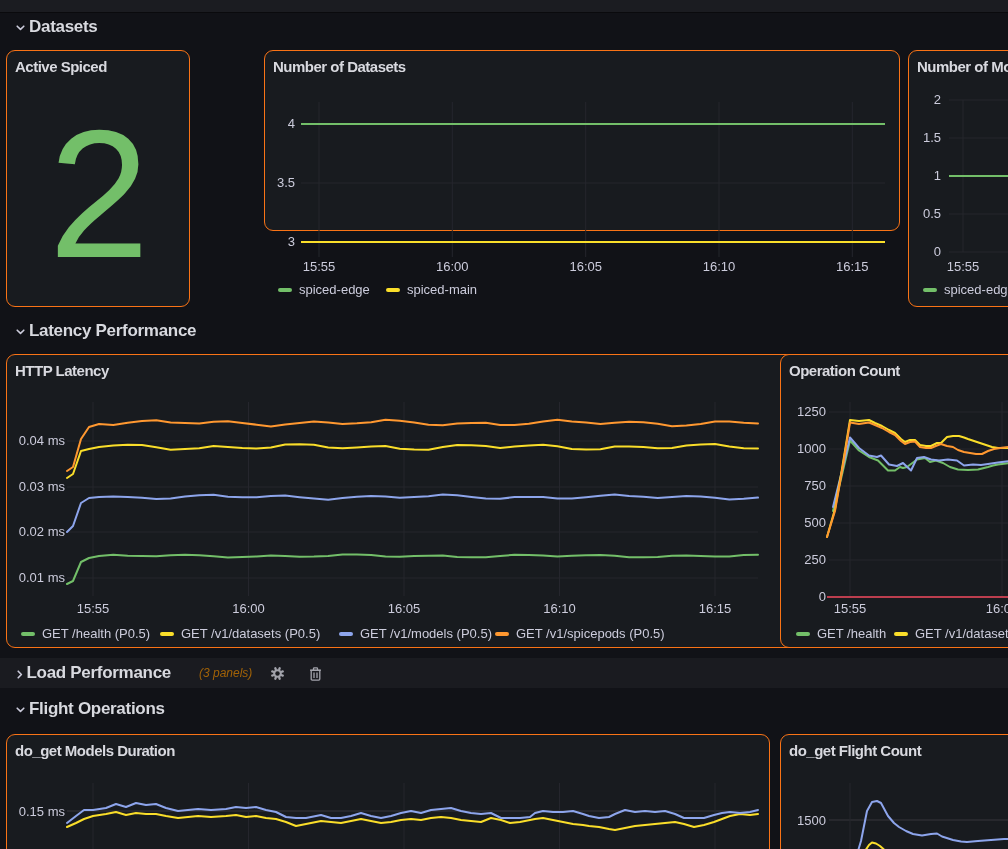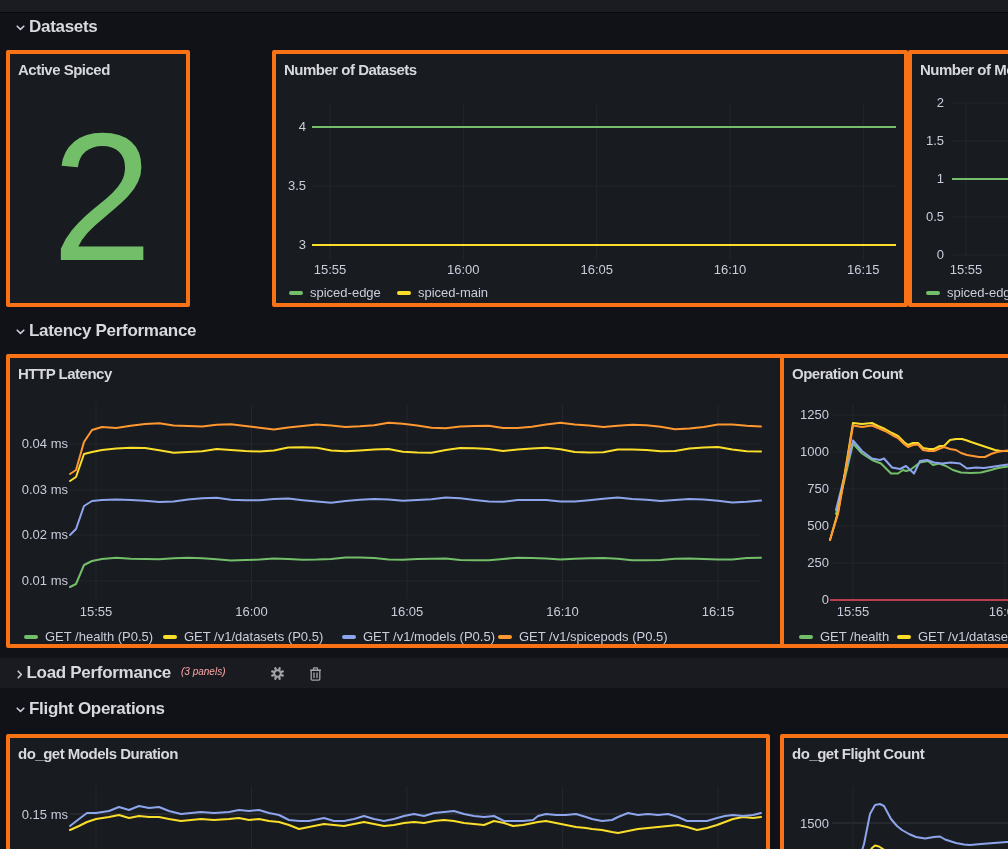--- a/index.html
+++ b/index.html
@@ -1,35 +1,35 @@
 <!DOCTYPE html>
 <html><head><meta charset="utf-8"><style>
 
 *{margin:0;padding:0;box-sizing:border-box}
 html,body{width:1008px;height:849px;overflow:hidden;background:#111217;
  font-family:"Liberation Sans",sans-serif;position:relative}
-.panel{position:absolute;background:#181b1f;border:4px solid #f97316;border-radius:2px}
+.panel{position:absolute;background:#181b1f;border:1px solid #f97316;border-radius:9px}
 .pt{position:absolute;left:8px;top:7.5px;font-size:15px;line-height:15px;font-weight:bold;color:#d8d9df;letter-spacing:-0.5px}
 .rowhead{position:absolute;font-size:17px;line-height:17px;font-weight:bold;color:#d8d9df;letter-spacing:-0.3px}
 .legend{position:absolute;font-size:13px;color:#ccccdc;white-space:nowrap}
 svg.chart{position:absolute;left:0;top:0}
 
 </style></head><body>
 <div style="position:absolute;left:0;top:0;width:1008px;height:13px;background:#1b1c21;border-bottom:1px solid #0a0a0d"></div>
 <svg style="position:absolute;left:16px;top:25px" width="9" height="6" viewBox="0 0 9 6">
     <polyline points="1.2,1.2 4.5,4.4 7.8,1.2" fill="none" stroke="#ccccdc" stroke-width="1.6" stroke-linecap="round" stroke-linejoin="round"></polyline>
   </svg>
 <div class="rowhead" style="left:29px;top:18px">Datasets</div>
 <div class="panel" style="left:6px;top:50px;width:184px;height:257px">
 <div class="pt">Active Spiced</div>
 <div style="position:absolute;left:0;top:20px;width:184px;height:247px;display:flex;align-items:center;justify-content:center">
       <span style="font-size:181px;font-weight:normal;color:#73bf69;line-height:1">2</span>
     </div>
 </div>
-<div class="panel" style="left:272px;top:50px;width:636px;height:257px">
+<div class="panel" style="left:264px;top:50px;width:636px;height:181px">
 <div class="pt">Number of Datasets</div>
 <svg class="chart" width="636" height="257" viewBox="0 0 636 257">
       <line x1="36" y1="73" x2="620" y2="73" stroke="#25262d" stroke-width="1"></line>
       <line x1="36" y1="132" x2="620" y2="132" stroke="#25262d" stroke-width="1"></line>
       <line x1="36" y1="191" x2="620" y2="191" stroke="#25262d" stroke-width="1"></line>
       <line x1="54" y1="51" x2="54" y2="206" stroke="#25262d" stroke-width="1"></line>
       <line x1="187.3" y1="51" x2="187.3" y2="206" stroke="#25262d" stroke-width="1"></line>
       <line x1="320.7" y1="51" x2="320.7" y2="206" stroke="#25262d" stroke-width="1"></line>
       <line x1="454" y1="51" x2="454" y2="206" stroke="#25262d" stroke-width="1"></line>
       <line x1="587.3" y1="51" x2="587.3" y2="206" stroke="#25262d" stroke-width="1"></line>
@@ -135,21 +135,21 @@
 <div class="legend" style="left:0;top:271px">
       <span style="position:absolute;left:15px;top:0"><i style="display:inline-block;width:14px;height:4px;border-radius:2px;background:#73bf69;vertical-align:2px;margin-right:7px"></i><span>GET /health</span></span>
       <span style="position:absolute;left:113px;top:0"><i style="display:inline-block;width:14px;height:4px;border-radius:2px;background:#fade2a;vertical-align:2px;margin-right:7px"></i><span>GET /v1/datasets</span></span>
     </div>
 </div>
 <div style="position:absolute;left:0;top:658px;width:1008px;height:30px;background:#1a1b20"></div>
 <svg style="position:absolute;left:16.5px;top:670px" width="6" height="9" viewBox="0 0 6 9">
     <polyline points="1.2,1.2 4.4,4.5 1.2,7.8" fill="none" stroke="#ccccdc" stroke-width="1.6" stroke-linecap="round" stroke-linejoin="round"></polyline>
   </svg>
 <div class="rowhead" style="left:26.5px;top:664px">Load Performance</div>
-<div style="position:absolute;left:181px;top:665.5px;font-size:10px;font-style:italic;color:#fca5a5">(3 panels)</div>
+<div style="position:absolute;left:199px;top:665.5px;font-size:12px;font-style:italic;color:#a16207">(3 panels)</div>
 <svg style="position:absolute;left:270px;top:666px" width="15" height="15" viewBox="0 0 15 15">
     <circle cx="7.5" cy="7.5" r="4.3" fill="#a2a3ab"></circle>
     <line x1="11.75" y1="9.26" x2="12.77" y2="9.68" stroke="#a2a3ab" stroke-width="2.3" stroke-linecap="round"></line>
     <line x1="9.26" y1="11.75" x2="9.68" y2="12.77" stroke="#a2a3ab" stroke-width="2.3" stroke-linecap="round"></line>
     <line x1="5.74" y1="11.75" x2="5.32" y2="12.77" stroke="#a2a3ab" stroke-width="2.3" stroke-linecap="round"></line>
     <line x1="3.25" y1="9.26" x2="2.23" y2="9.68" stroke="#a2a3ab" stroke-width="2.3" stroke-linecap="round"></line>
     <line x1="3.25" y1="5.74" x2="2.23" y2="5.32" stroke="#a2a3ab" stroke-width="2.3" stroke-linecap="round"></line>
     <line x1="5.74" y1="3.25" x2="5.32" y2="2.23" stroke="#a2a3ab" stroke-width="2.3" stroke-linecap="round"></line>
     <line x1="9.26" y1="3.25" x2="9.68" y2="2.23" stroke="#a2a3ab" stroke-width="2.3" stroke-linecap="round"></line>
     <line x1="11.75" y1="5.74" x2="12.77" y2="5.32" stroke="#a2a3ab" stroke-width="2.3" stroke-linecap="round"></line>

